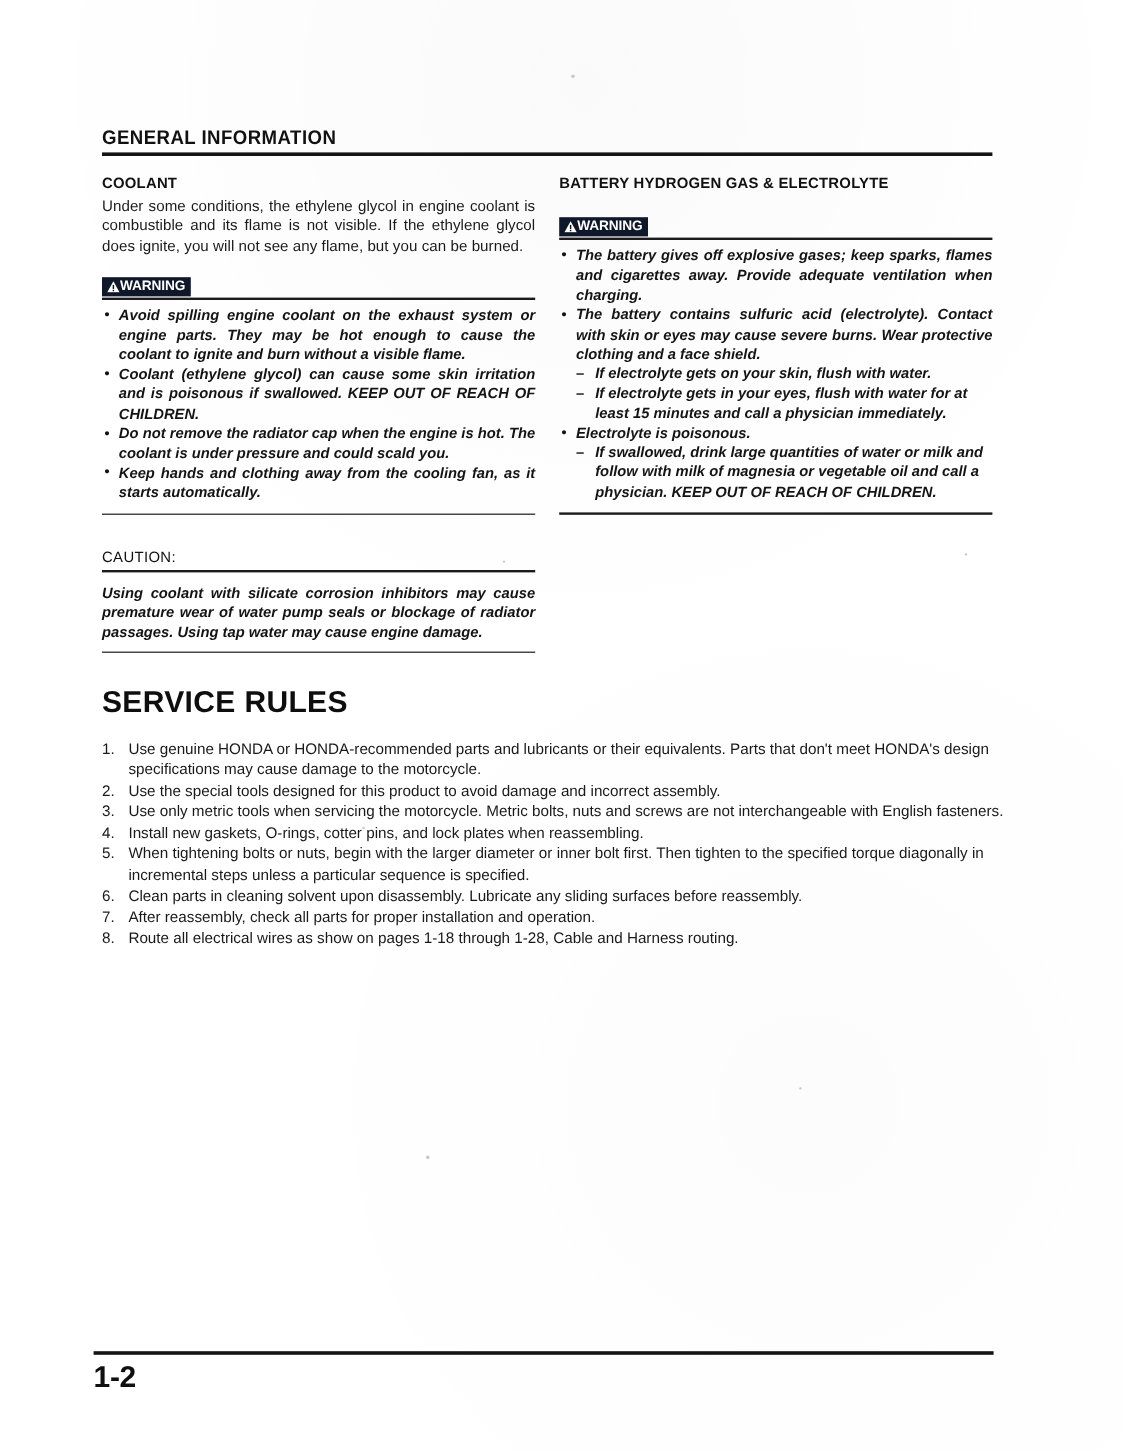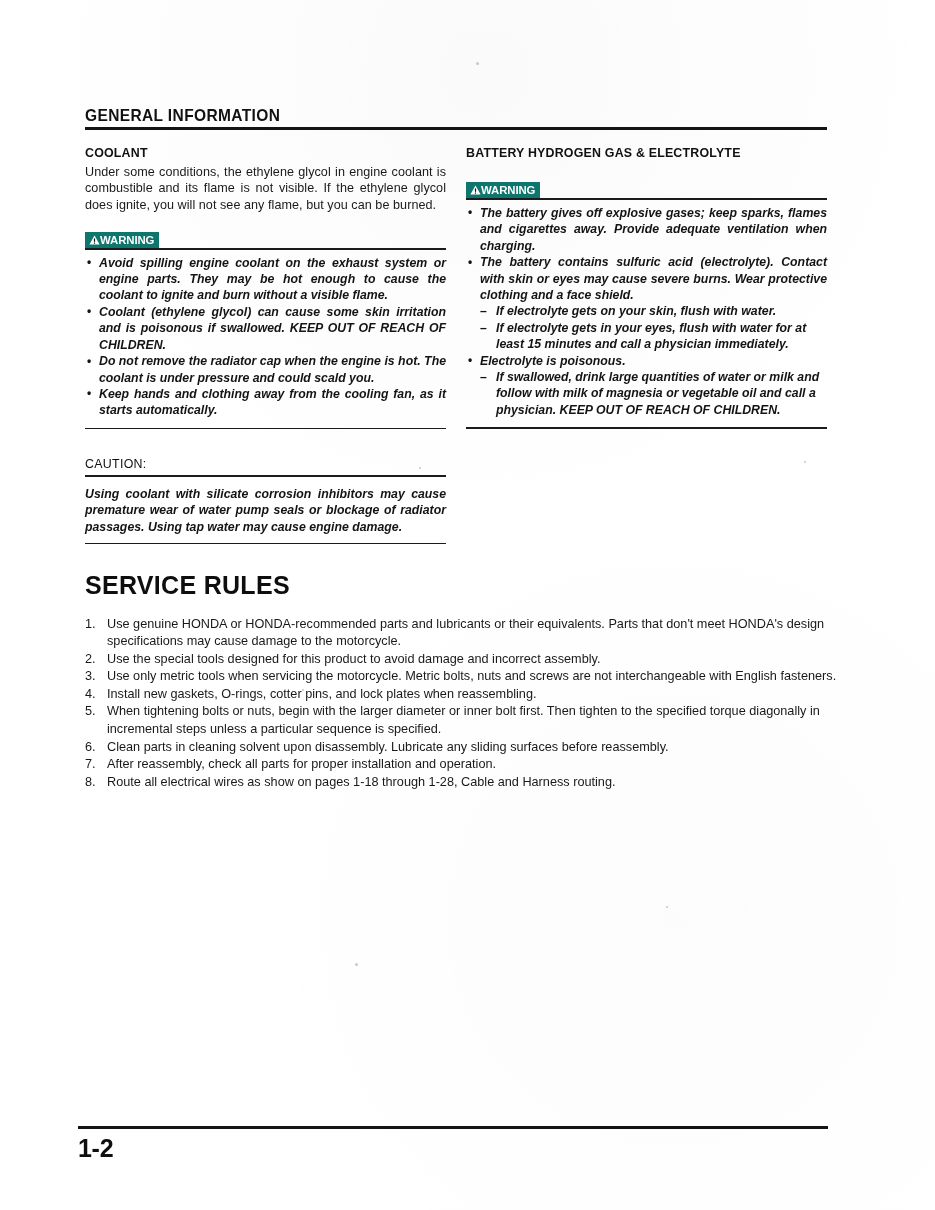--- a/index.html
+++ b/index.html
@@ -77,21 +77,21 @@
 
   
   .warn-badge-wrap {
     margin-top: 17px;
     position: relative;
     height: 19px;
   }
   .warn-badge {
     display: inline-flex;
     align-items: center;
-    background: #0f766e;
+    background: #0f172a;
     color: #ffffff;
     height: 16px;
     padding: 0 5px 0 4px;
     box-sizing: border-box;
     font-size: 11.4px;
     font-weight: bold;
     letter-spacing: -0.1px;
     position: relative;
     z-index: 2;
   }

